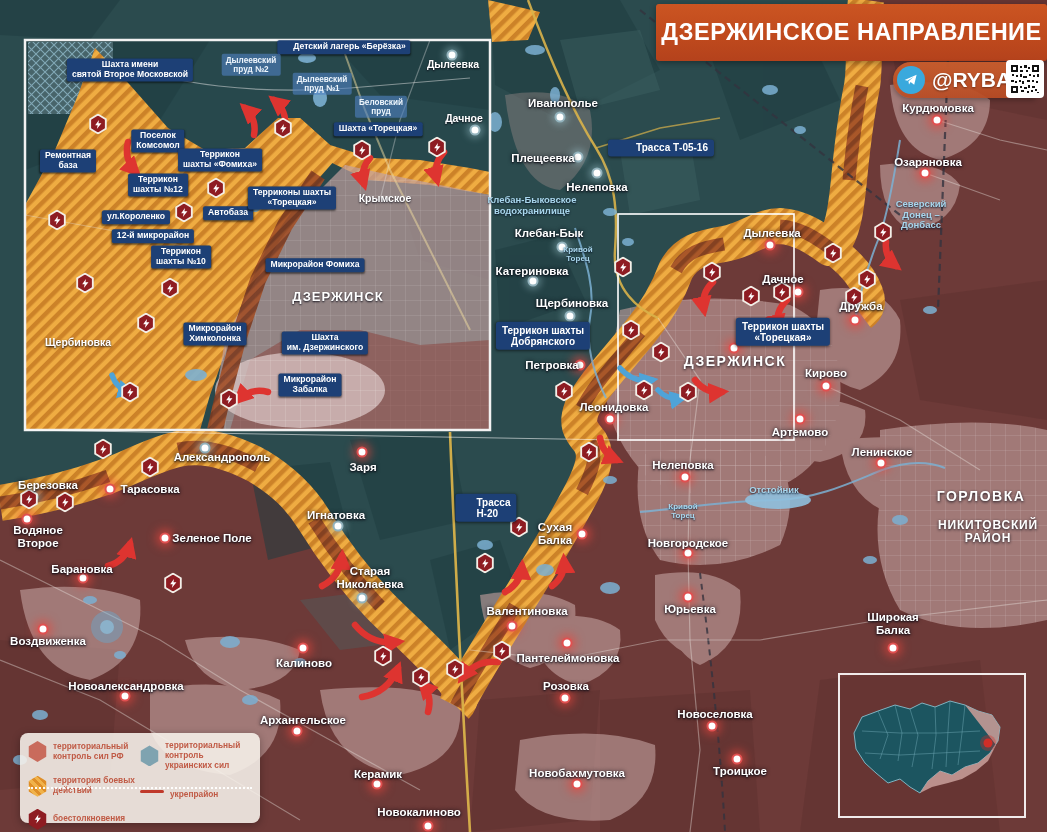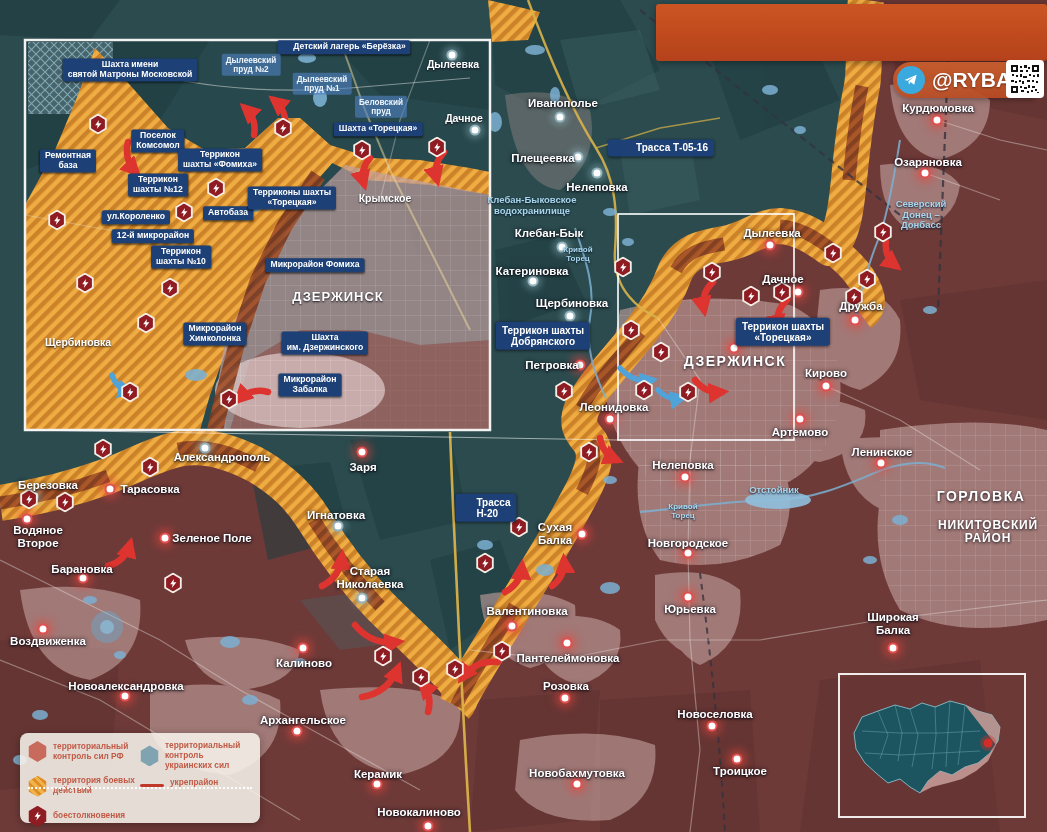--- a/index.html
+++ b/index.html
@@ -599,21 +599,21 @@
       <div class="clash" style="left: 173px; top: 583px;">
         <i>
           <svg viewBox="0 0 24 24">
             <polygon points="13,1 4,14 10,14 8,23 19,9 12,9" fill="#fff"></polygon>
           </svg>
         </i>
       </div>
     </div>
   <div id="labels">
       <div class="lbl ibox" style="left: 130px; top: 70px;">Шахта имени
-святой Матроны Московской</div>
+святой Второе Московской</div>
       <div class="lbl ibox" style="left: 344px; top: 47px; padding-left: 16px;">Детский лагерь «Берёзка»</div>
       <div class="lbl iwater" style="left: 251px; top: 65px;">Дылеевский
 пруд №2</div>
       <div class="lbl iwater" style="left: 322px; top: 84px;">Дылеевский
 пруд №1</div>
       <div class="lbl iwater" style="left: 381px; top: 107px;">Беловский
 пруд</div>
       <div class="lbl ibox" style="left: 378px; top: 129px;">Шахта «Торецкая»</div>
       <div class="lbl itown" style="left: 453px; top: 65px;">Дылеевка</div>
       <div class="lbl itown" style="left: 464px; top: 119px;">Дачное</div>
@@ -705,20 +705,21 @@
       <div class="lbl town" style="left: 378px; top: 774px;">Керамик</div>
       <div class="lbl town" style="left: 419px; top: 812px;">Новокалиново</div>
       <div class="lbl town" style="left: 577px; top: 773px;">Новобахмутовка</div>
       <div class="lbl town" style="left: 568px; top: 658px;">Пантелеймоновка</div>
       <div class="lbl town" style="left: 566px; top: 686px;">Розовка</div>
       <div class="lbl town" style="left: 715px; top: 714px;">Новоселовка</div>
       <div class="lbl town" style="left: 740px; top: 771px;">Троицкое</div>
     </div>
 
   <div id="banner">
+    <div class="t1">ДЗЕРЖИНСКОЕ НАПРАВЛЕНИЕ</div>
   </div>
   <div id="badge">
     <span class="tg">
       <svg width="16" height="16" viewBox="0 0 20 20">
           <path d="M2,10 L17,3.5 L14,16 L9.5,12.5 L7.5,15.5 L6.8,11.5 L13.5,6 L5.5,10.8 Z" fill="#fff"></path>
         </svg>
     </span>
     <span class="nm">@RYBAR</span>
   </div>
   <div id="qr">
@@ -771,21 +772,21 @@
         <span>территориальный контроль украинских сил</span>
       </div>
     </div>
     <div class="lrow">
       <div class="lcol">
         <span class="hex orange"></span>
         <span>территория боевых действий</span>
       </div>
       <div class="lcol">
         <span class="ufort"></span>
-        <span style="margin-top:2px">укрепрайон</span>
+        <span style="margin-top:14px">укрепрайон</span>
       </div>
     </div>
     <div class="lrow" style="margin-top:9px">
       <div class="lcol">
         <span class="hex clash-s">
           <svg viewBox="0 0 24 24">
               <polygon points="13,1 4,14 10,14 8,23 19,9 12,9" fill="#fff"></polygon>
             </svg>
         </span>
         <span>боестолкновения</span>

